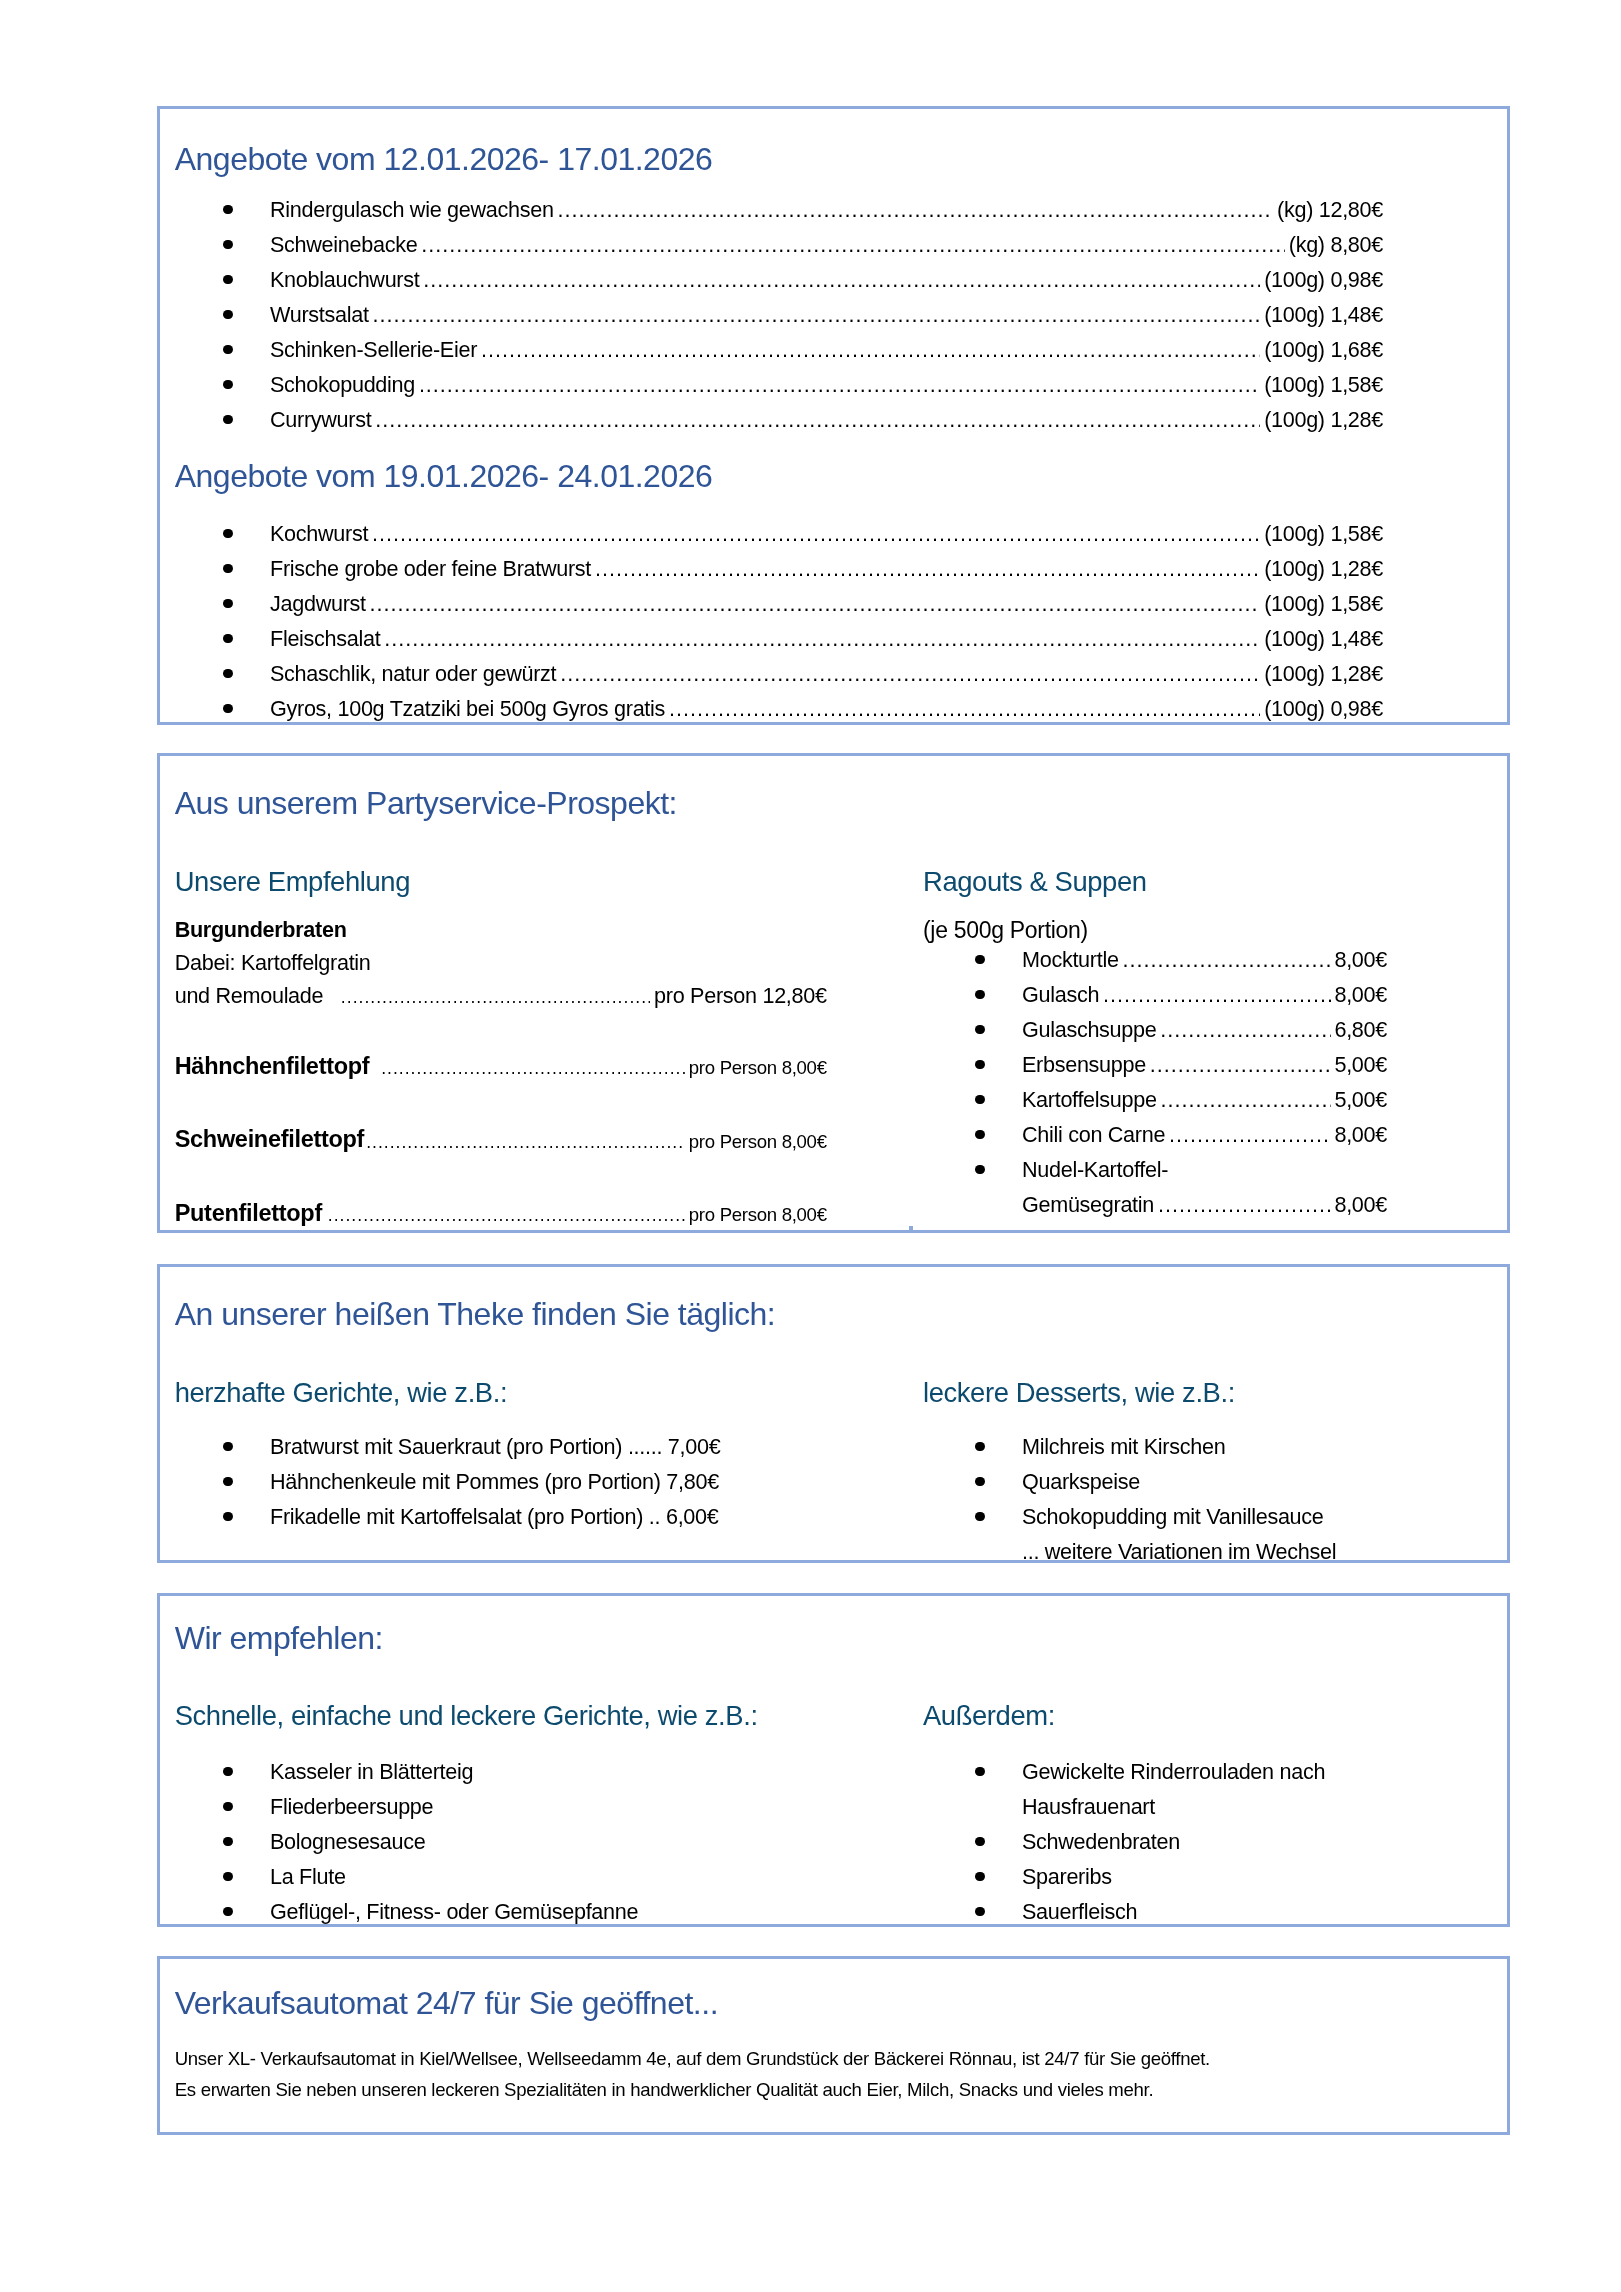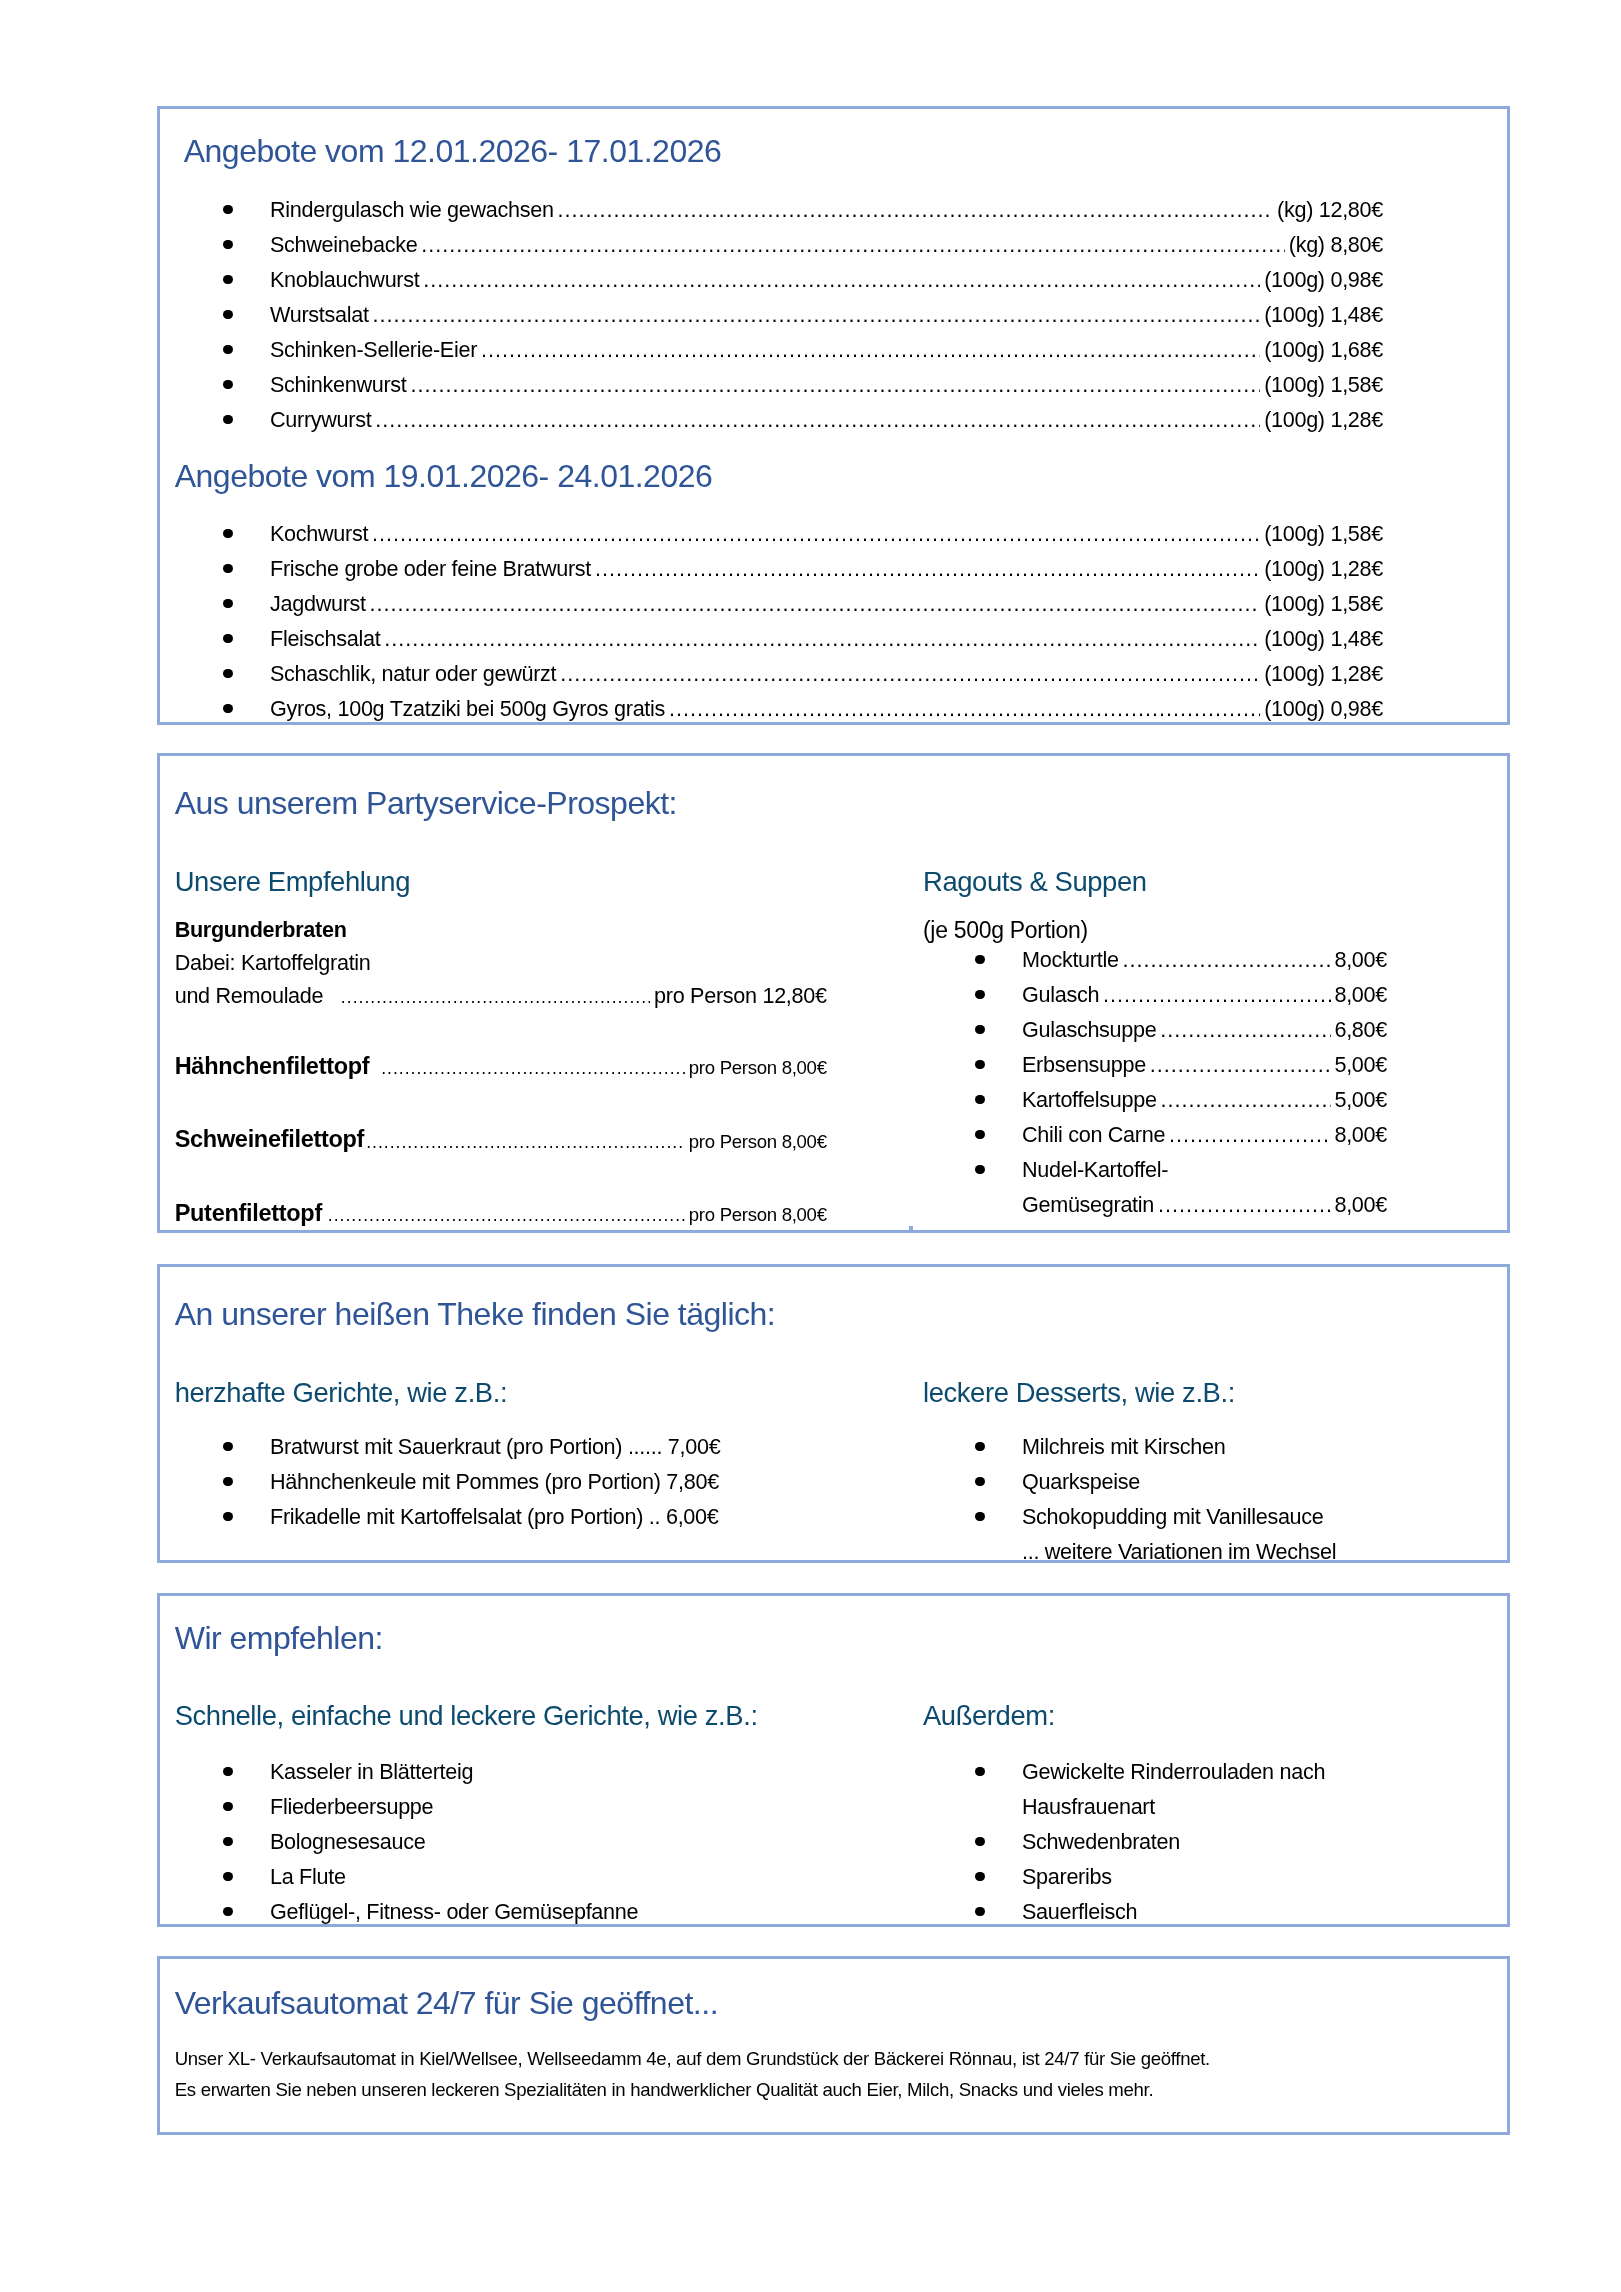--- a/index.html
+++ b/index.html
@@ -90,21 +90,21 @@
   .step-line {
     position: absolute;
     background: #fff;
   }
   .para { position: absolute; font-size: 18.6px; line-height: 31px; letter-spacing: -0.3px; white-space: nowrap; }
 </style>
 </head>
 <body>
 
 <div class="box" id="box1">
-  <div class="h1" style="left:14.7px; top:24px;margin-left:9px;">Angebote vom 12.01.2026- 17.01.2026</div>
+  <div class="h1" style="left:14.7px; top:32px;">Angebote vom 12.01.2026- 17.01.2026</div>
   <ul class="list" style="left:63px; top:83px; width:1160px;">
     <li>
         <span class="bullet"></span>
         <div class="leader">
           <span class="name">Rindergulasch wie gewachsen</span>
           <span class="dots"></span>
           <span class="price">(kg) 12,80€</span>
         </div>
       </li>
     <li>
@@ -135,21 +135,21 @@
         <span class="bullet"></span>
         <div class="leader">
           <span class="name">Schinken-Sellerie-Eier</span>
           <span class="dots"></span>
           <span class="price">(100g) 1,68€</span>
         </div>
       </li>
     <li>
         <span class="bullet"></span>
         <div class="leader">
-          <span class="name">Schinkenwurst</span>
+          <span class="name">Schokopudding</span>
           <span class="dots"></span>
           <span class="price">(100g) 1,58€</span>
         </div>
       </li>
     <li>
         <span class="bullet"></span>
         <div class="leader">
           <span class="name">Currywurst</span>
           <span class="dots"></span>
           <span class="price">(100g) 1,28€</span>

